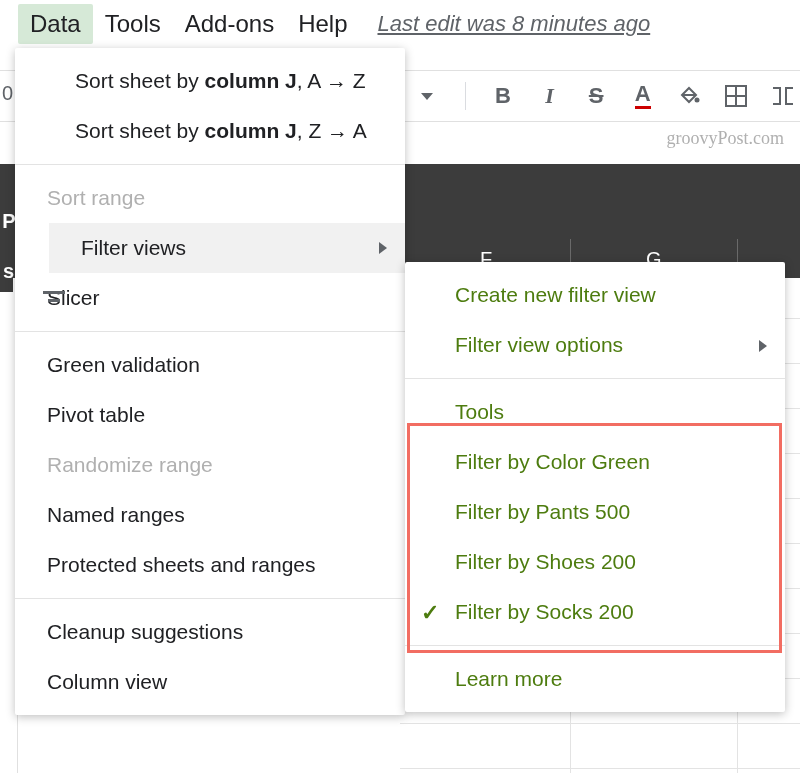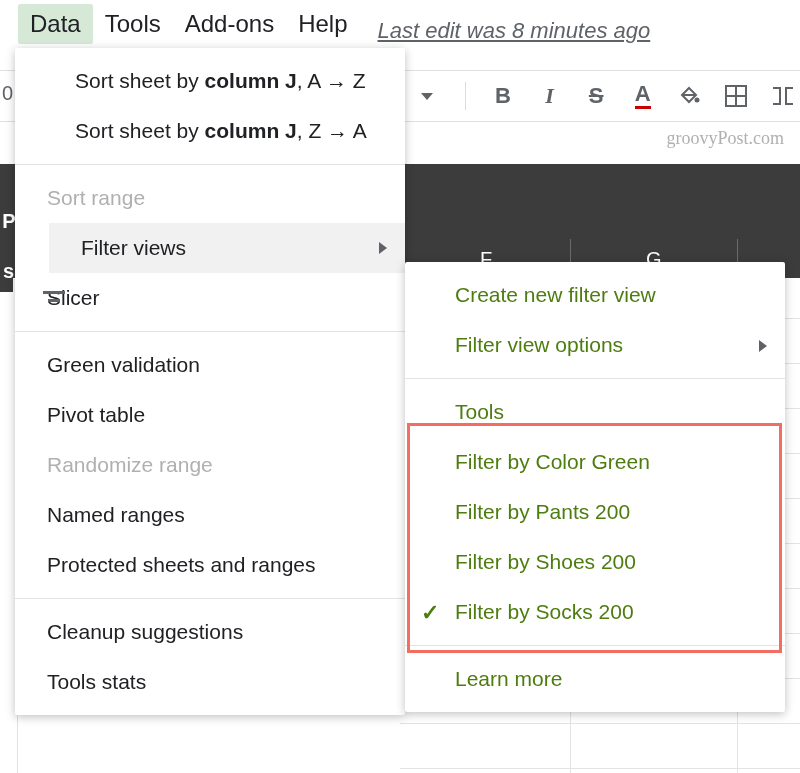--- a/index.html
+++ b/index.html
@@ -10,21 +10,21 @@
     }
     body {
       background: #fff;
       width: 800px;
       height: 773px;
       overflow: hidden;
       position: relative;
     }
     .menubar {
       display: flex;
-      align-items: flex-end;
+      align-items: center;
       gap: 0;
       padding: 4px 10px 4px 18px;
       font-size: 24px;
       color: #202124;
     }
     .menubar-item {
       padding: 6px 12px;
       cursor: pointer;
       border-radius: 2px;
     }
@@ -380,33 +380,33 @@
     <span>Slicer</span>
   </div>
   <div class="menu-sep"></div>
   <div class="menu-item">Green validation</div>
   <div class="menu-item">Pivot table</div>
   <div class="menu-item disabled">Randomize range</div>
   <div class="menu-item">Named ranges</div>
   <div class="menu-item">Protected sheets and ranges</div>
   <div class="menu-sep"></div>
   <div class="menu-item">Cleanup suggestions</div>
-  <div class="menu-item">Tools stats</div>
+  <div class="menu-item">Column view</div>
 </div>
 
 <div class="submenu">
   <div class="sub-item">Create new filter view</div>
   <div class="sub-item">
     <span>Filter view options</span>
     <span class="sub-arrow"></span>
   </div>
   <div class="sub-sep"></div>
   <div class="sub-item">Tools</div>
   <div class="sub-item">Filter by Color Green</div>
-  <div class="sub-item">Filter by Pants 200</div>
+  <div class="sub-item">Filter by Pants 500</div>
   <div class="sub-item">Filter by Shoes 200</div>
   <div class="sub-item">
     <span class="check">✓</span>
     <span>Filter by Socks 200</span>
   </div>
   <div class="sub-sep"></div>
   <div class="sub-item">Learn more</div>
 </div>
 
 <div class="highlight-box"></div>

